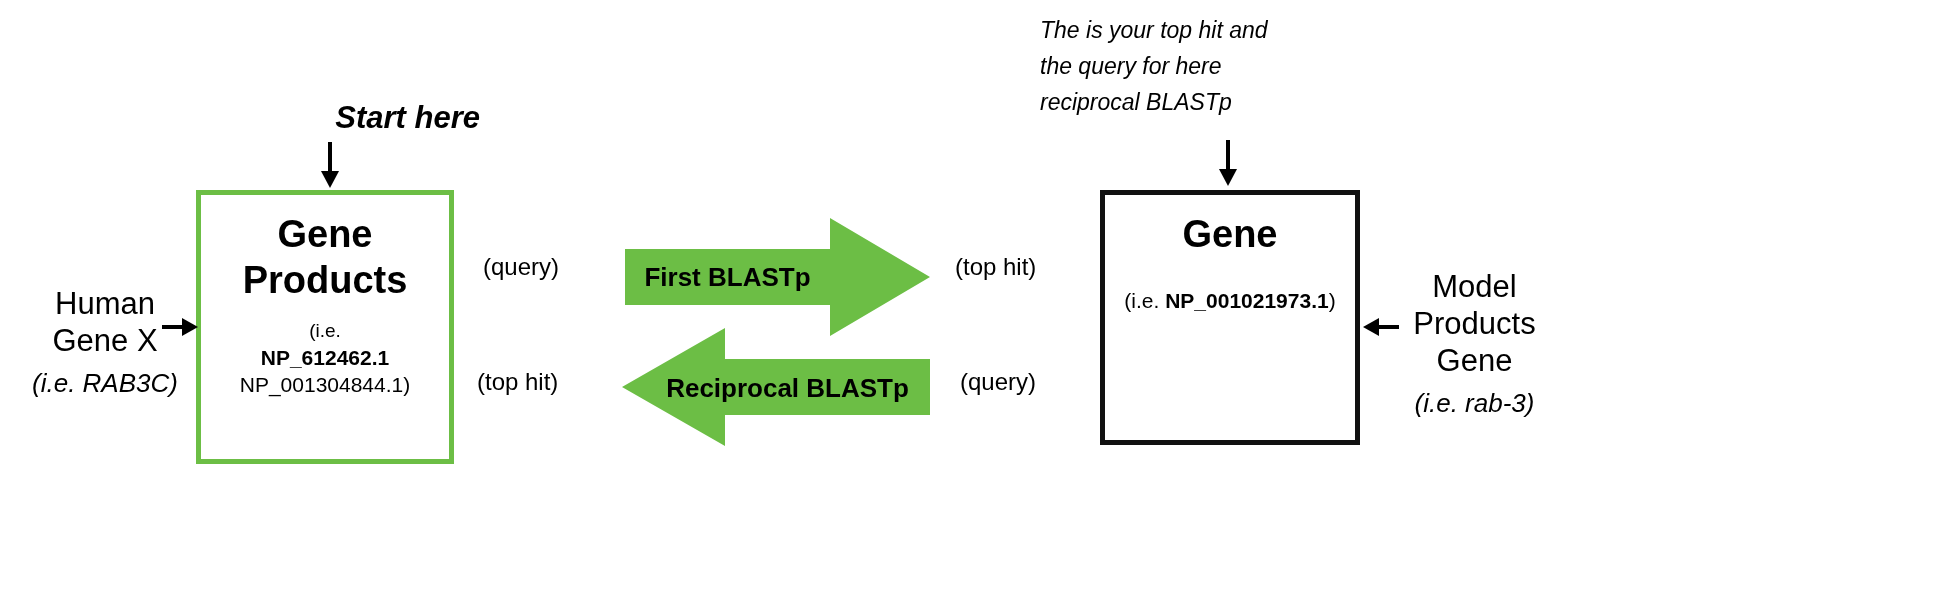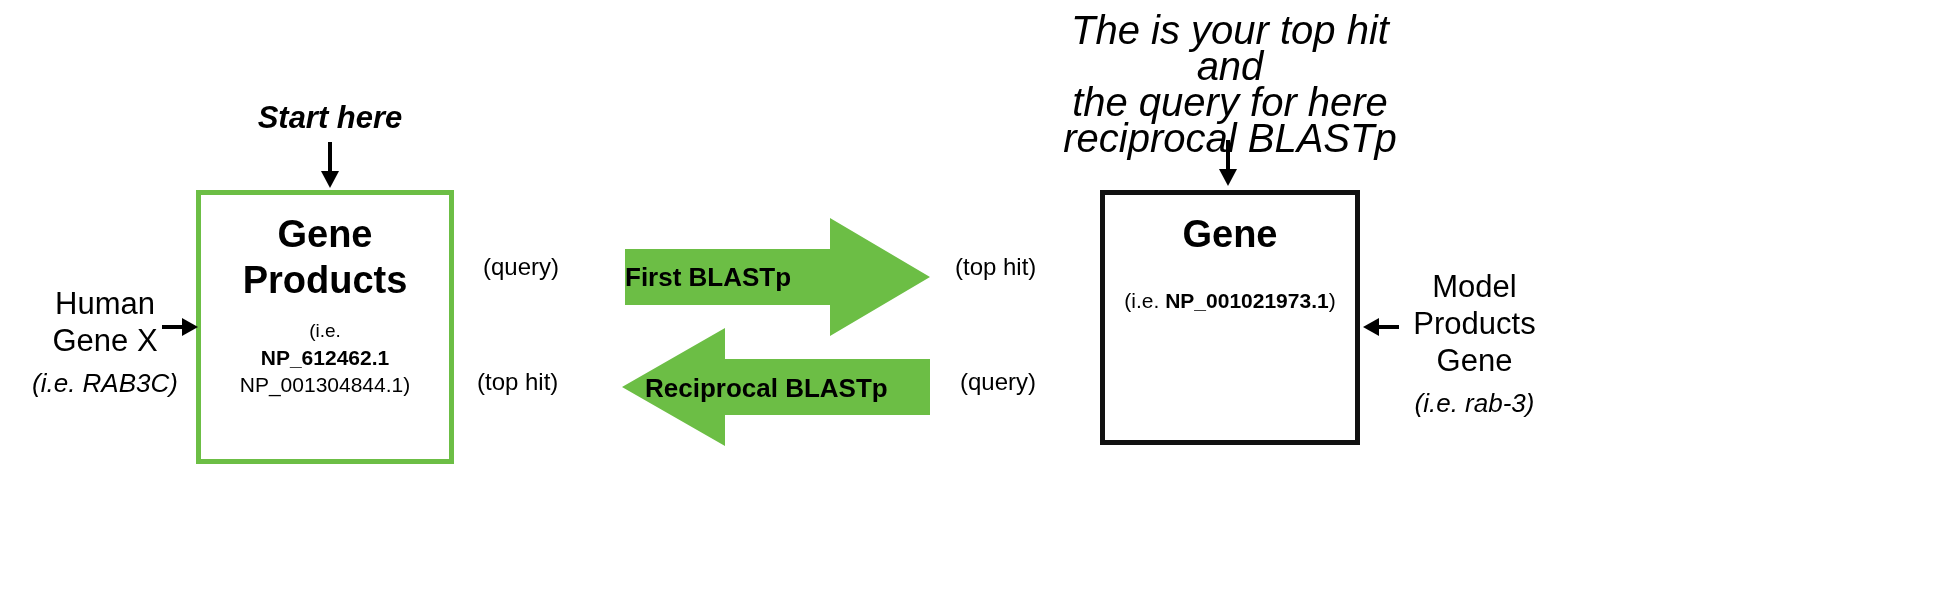--- a/index.html
+++ b/index.html
@@ -11,29 +11,29 @@
     background: #ffffff;
     font-family: "Liberation Sans", sans-serif;
     color: #000000;
     overflow: hidden;
   }
   .abs { position: absolute; }
 
   
   .start-here {
     left: 180px; top: 100px; width: 300px;
-    text-align: center;
+    text-align: right;
     font-size: 31px; font-weight: bold; font-style: italic;
   }
 
   
   .note {
     left: 1040px; top: 12px; width: 380px;
-    text-align: center;
-    font-size: 40px; font-style: italic;
+    text-align: left;
+    font-size: 23px; font-style: italic;
     line-height: 36px;
   }
 
   
   .gbox {
     display: flex; flex-direction: column; align-items: center;
     background: #ffffff;
     text-align: center;
   }
   .box-left {
@@ -56,20 +56,21 @@
   .side-note { text-align: center; font-size: 31px; line-height: 37px; }
   .side-note .example { font-style: italic; font-size: 26px; margin-top: 6px; }
   .human-note { left: 10px; top: 285px; width: 190px; }
   .model-note { left: 1382px; top: 268px; width: 185px; }
 
   
   .flow-label { font-size: 24px; white-space: nowrap; }
 
   
   .arrow-label {
+    text-align: center;
     font-size: 26px; font-weight: bold;
     white-space: nowrap;
   }
   svg.icon { display: block; }
   svg.icon line { stroke: #000; stroke-width: 4; }
   svg.icon polygon { fill: #000; }
   svg.big-arrow polygon { fill: var(--green, #6cbe45); }
 </style>
 </head>
 <body>

